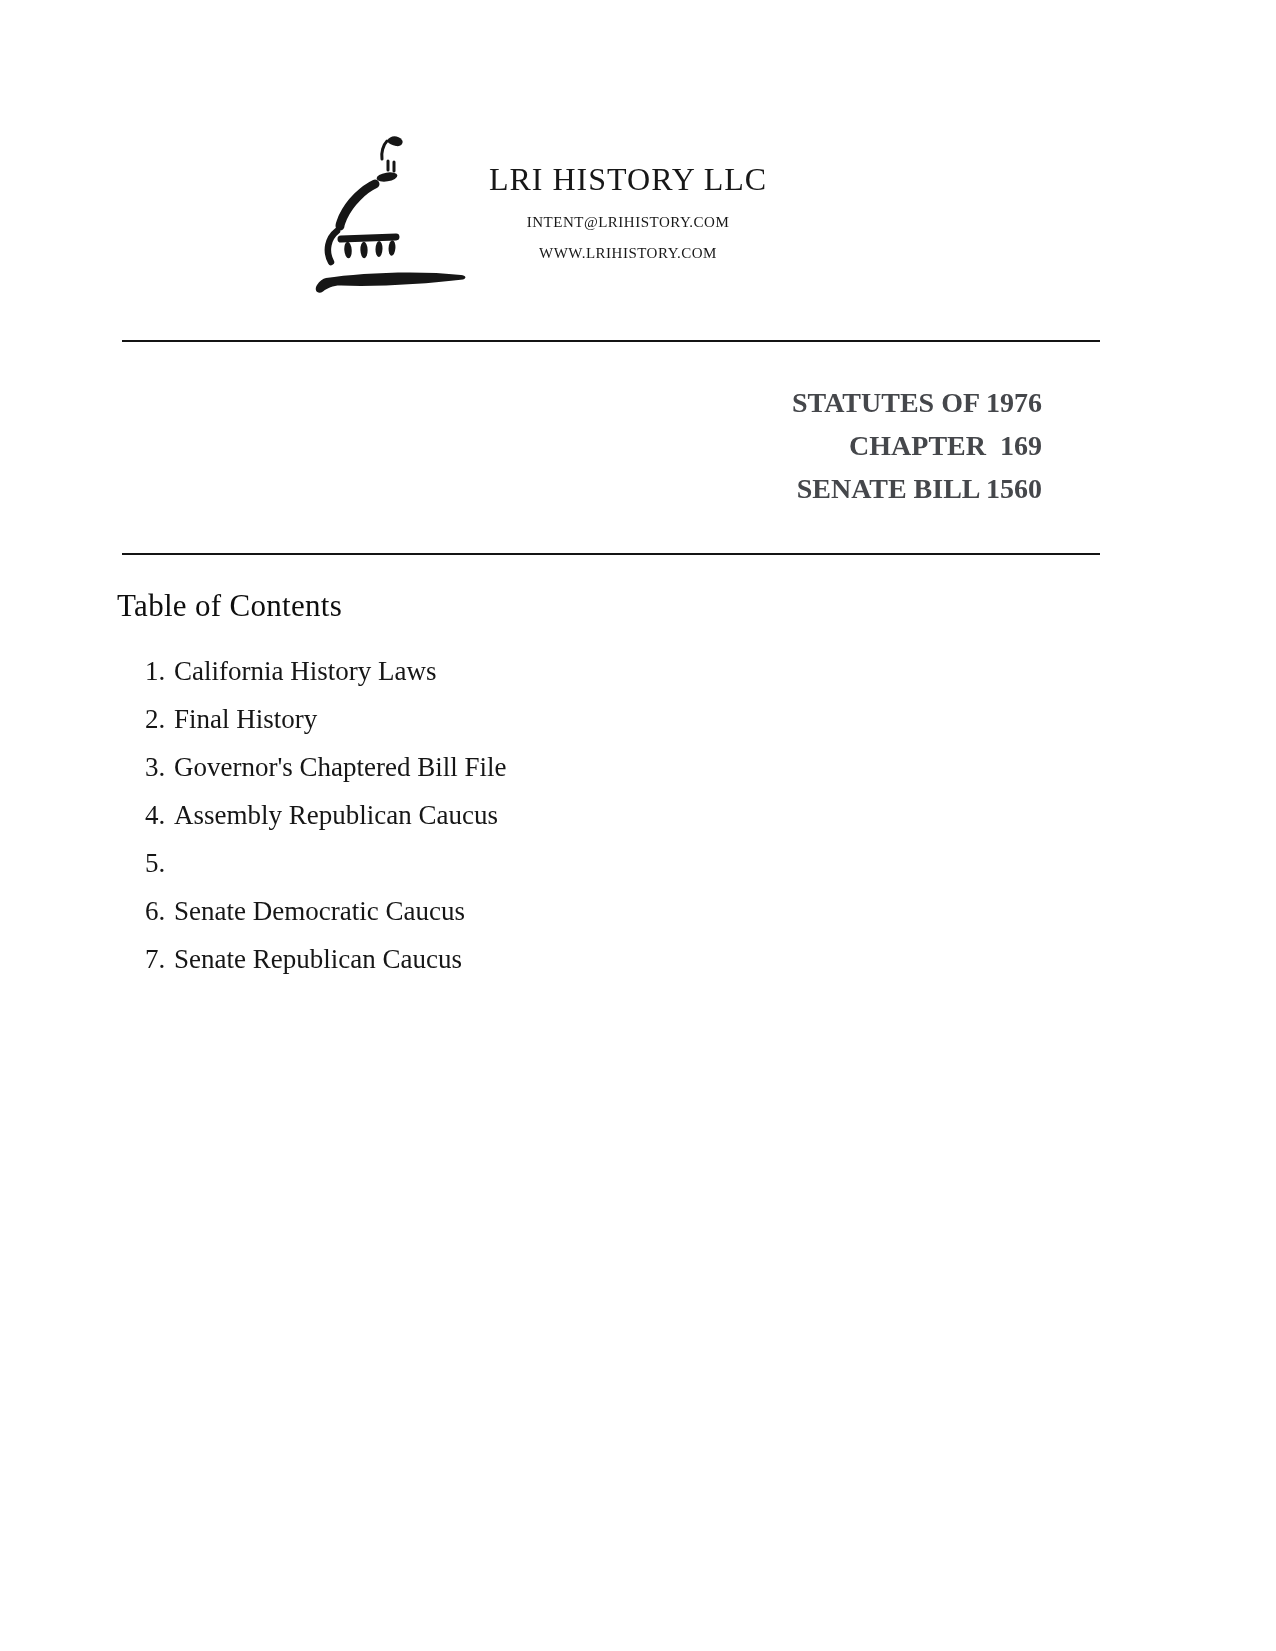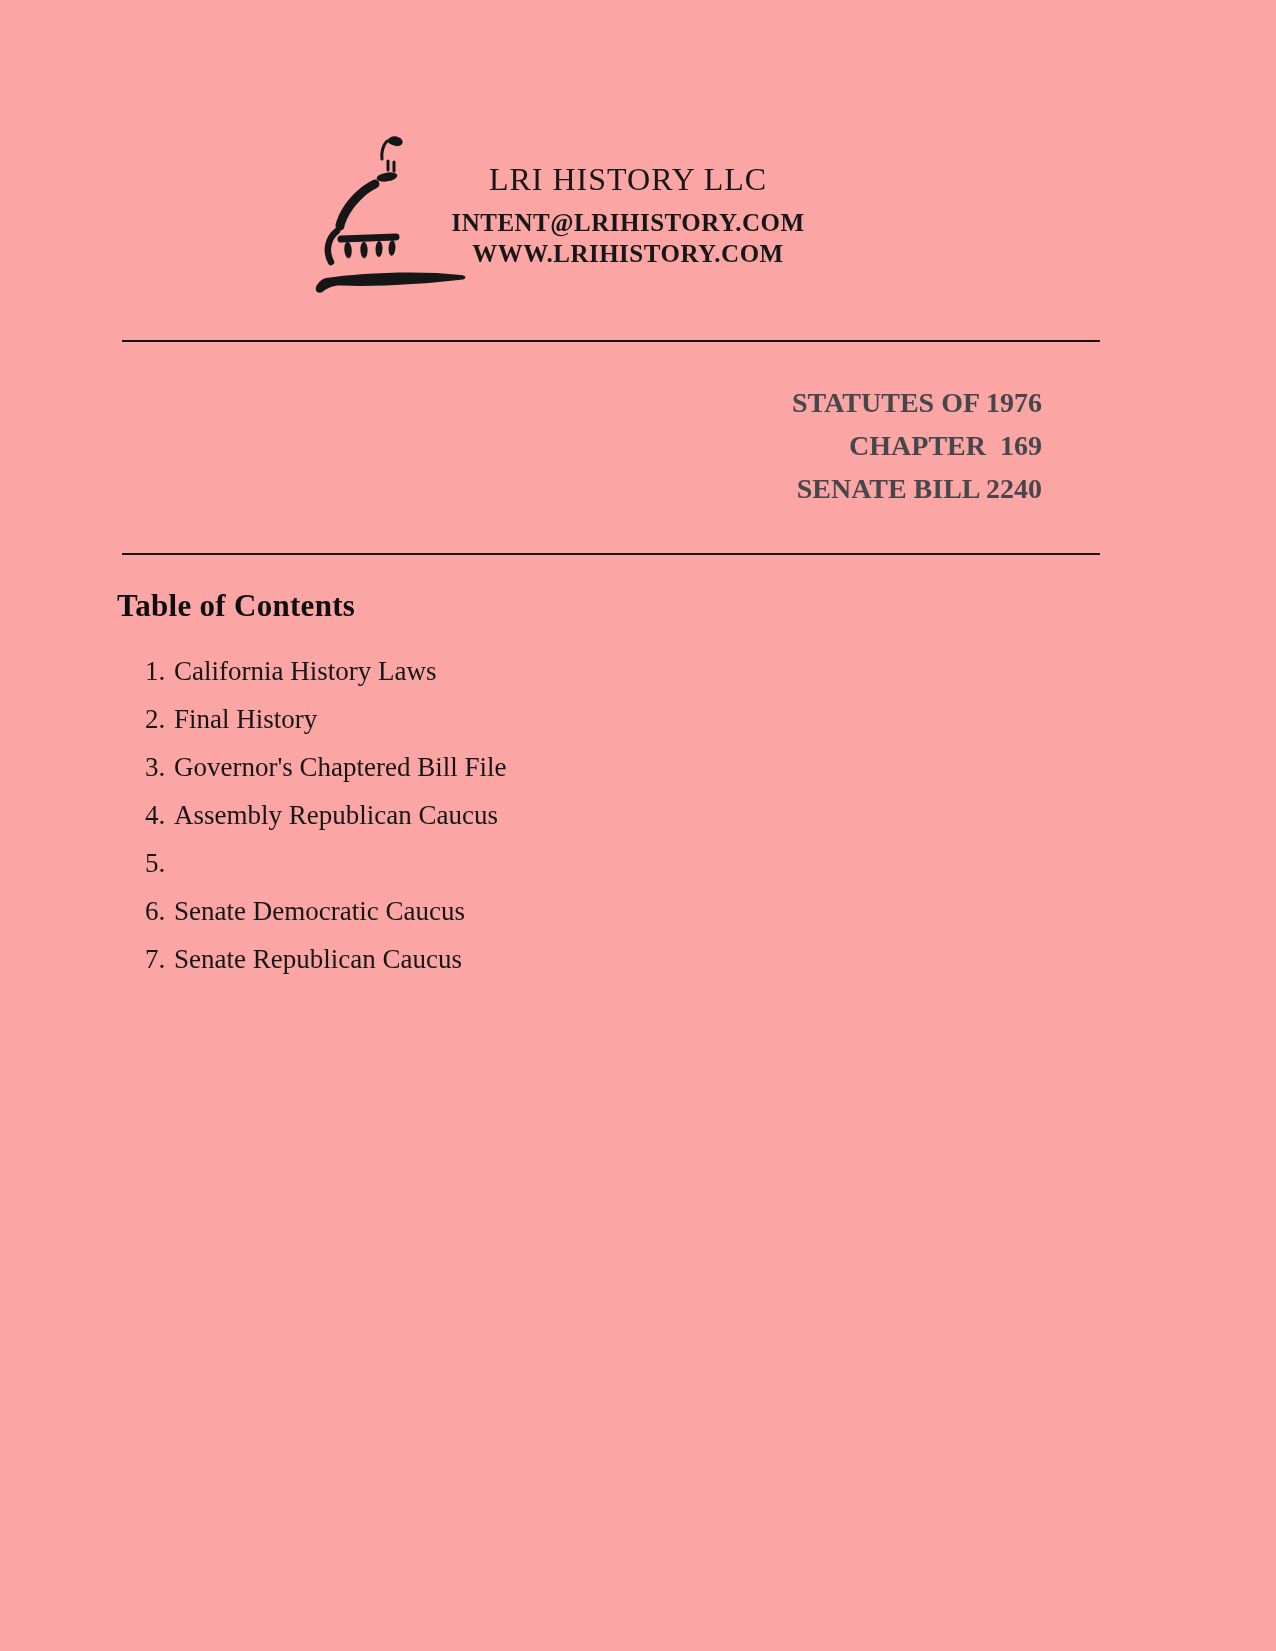--- a/index.html
+++ b/index.html
@@ -1,21 +1,21 @@
 <!DOCTYPE html>
 <html><head>
 <meta charset="utf-8">
 <style>
   html, body { margin: 0; padding: 0; background: #e8e8e8; }
   .page {
     position: relative;
     width: 1276px;
     height: 1651px;
     margin: 0 auto;
-    background: #fca5a5;
+    background: #ffffff;
     font-family: "Liberation Serif", serif;
     color: #1a1a1a;
     overflow: hidden;
   }
 
   
   .logo {
     position: absolute;
     left: 296px;
     top: 132px;
@@ -30,25 +30,24 @@
     text-align: center;
     color: #171717;
   }
   .company-name {
     font-size: 32px;
     line-height: 38px;
     letter-spacing: 1px;
     white-space: nowrap;
   }
   .contact-line {
-    font-size: 25px;
+    font-size: 15px;
     line-height: 31px;
     letter-spacing: 0.5px;
     white-space: nowrap;
-    font-weight: bold;
   }
   .contact-first { margin-top: 9px; }
 
   
   .rule {
     position: absolute;
     left: 122px;
     width: 978px;
     height: 0;
     border-top: 2px solid #141414;
@@ -68,21 +67,21 @@
     line-height: 43px;
   }
   .statutes div { white-space: pre-wrap; }
 
   
   .toc-heading {
     position: absolute;
     left: 117px;
     top: 588px;
     font-size: 31px;
-    font-weight: bold;
+    font-weight: normal;
     color: #0e0e0e;
     letter-spacing: 0.3px;
   }
   .toc-list {
     position: absolute;
     left: 145px;
     top: 647px;
   }
   .toc-item {
     display: flex;
@@ -141,21 +140,21 @@
     <div class="contact-line contact-first">INTENT@LRIHISTORY.COM</div>
     <div class="contact-line">WWW.LRIHISTORY.COM</div>
   </div>
 
   <div class="rule rule-top"></div>
   <div class="rule rule-bottom"></div>
 
   <div class="statutes">
     <div>STATUTES OF 1976</div>
     <div>CHAPTER  169</div>
-    <div>SENATE BILL 2240</div>
+    <div>SENATE BILL 1560</div>
   </div>
 
   <div class="toc-heading">Table of Contents</div>
 
   <div class="toc-list">
     <div class="toc-item">
       <span class="toc-num">1.</span>
       <span class="toc-label">California History Laws</span>
     </div>
     <div class="toc-item">

